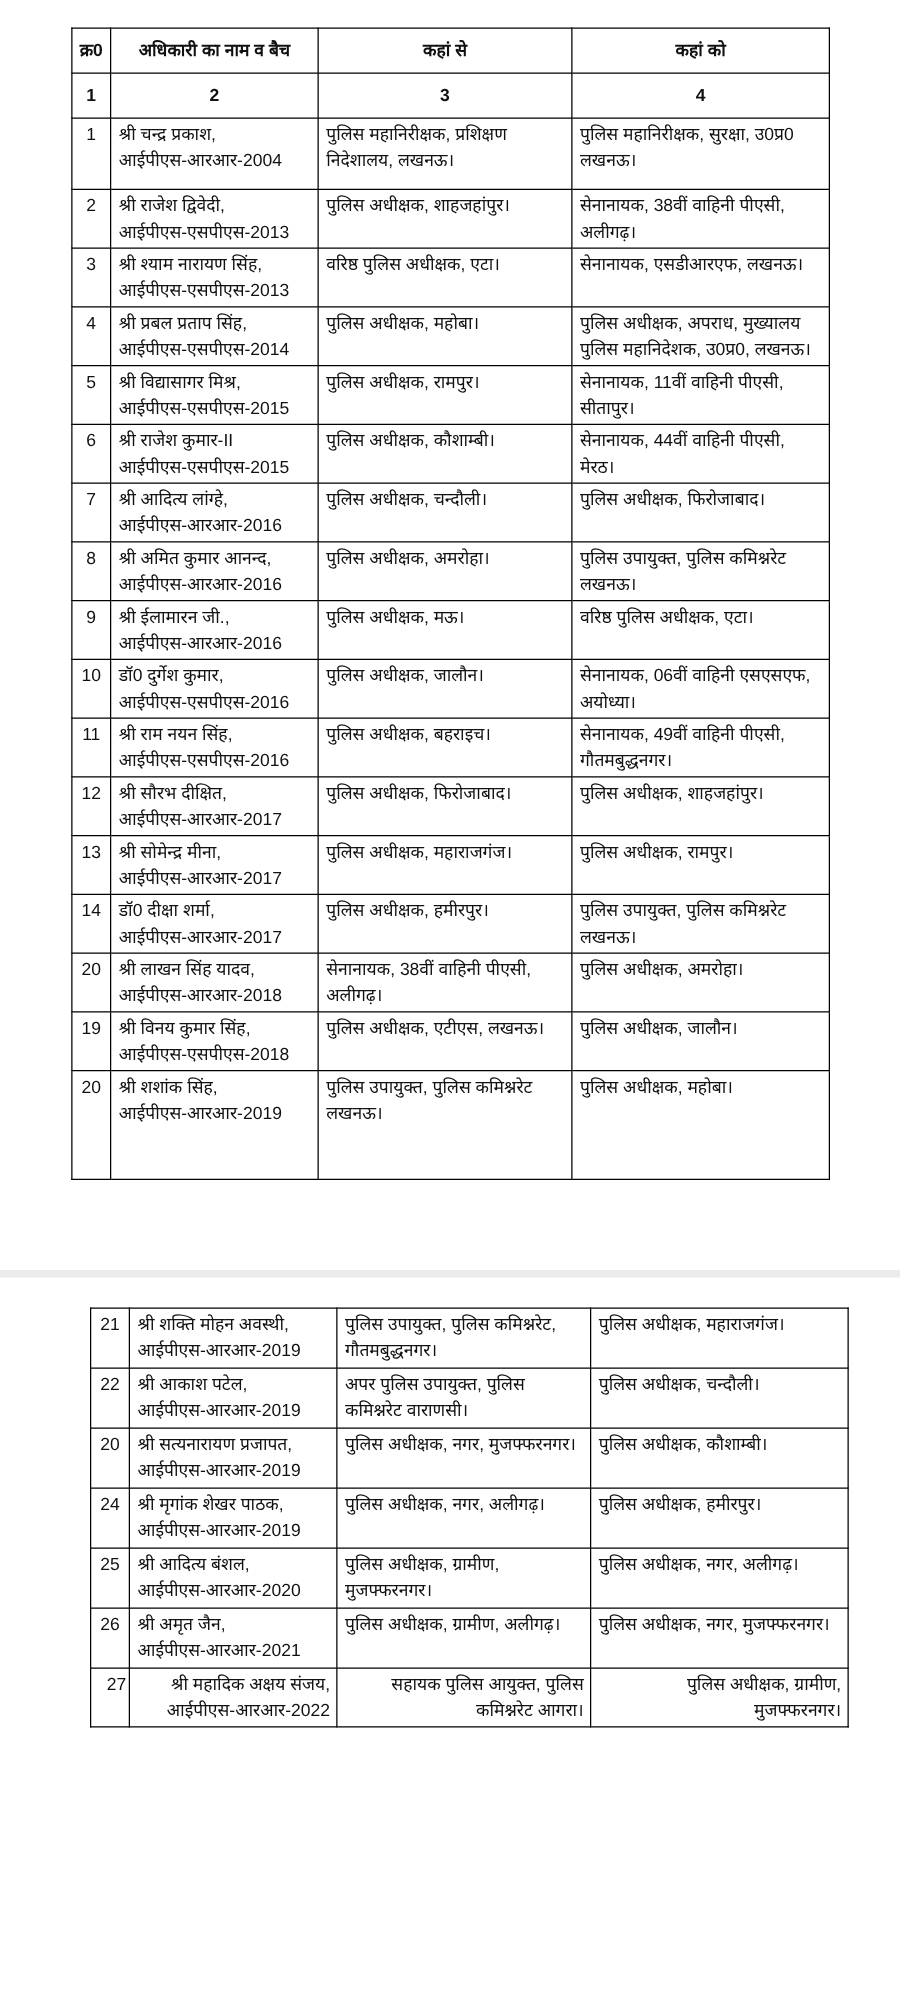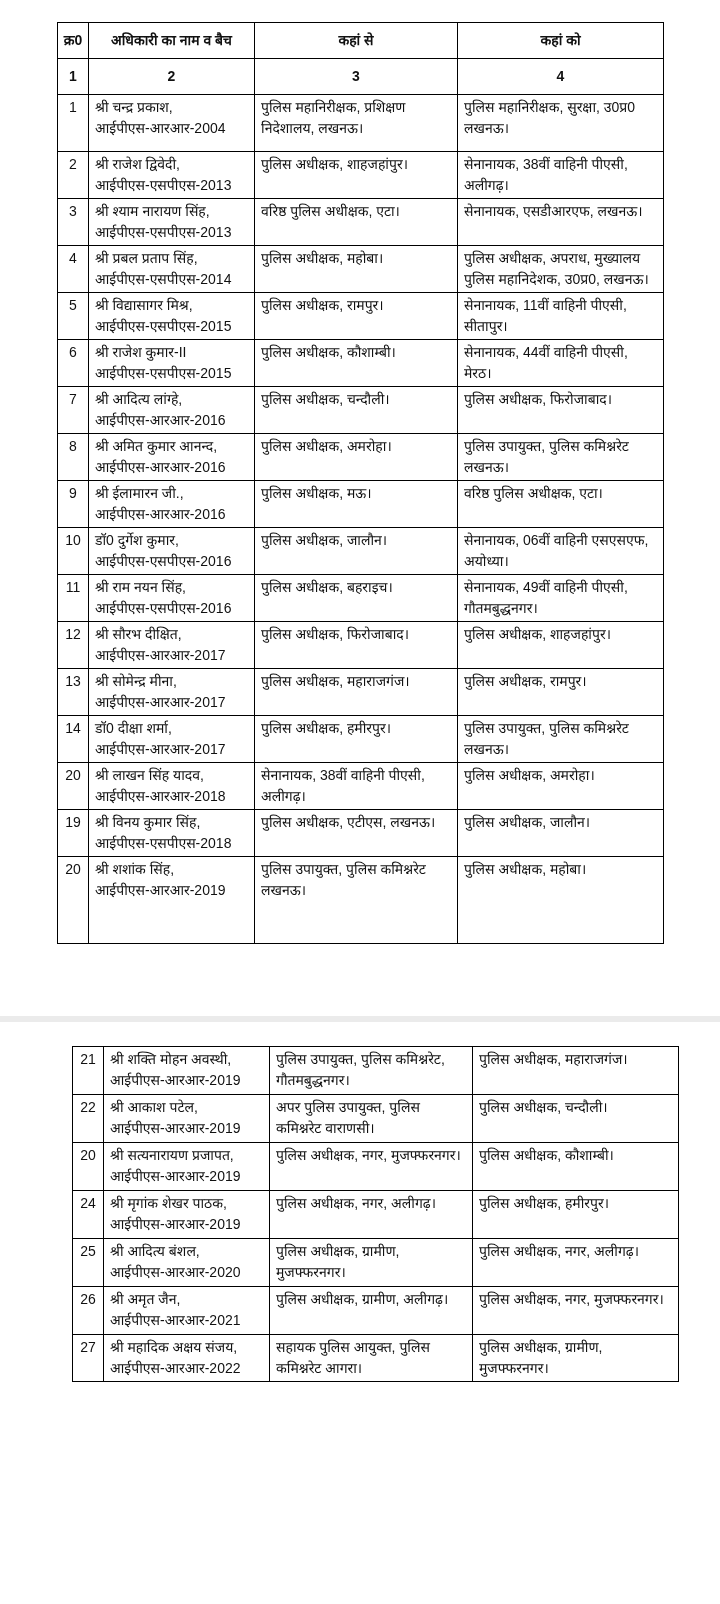--- a/index.html
+++ b/index.html
@@ -53,21 +53,21 @@
   .doc-table td.sn-cell {
     text-align: center;
     padding-left: 2px;
     padding-right: 2px;
   }
   
   #table-page-1 tbody td { height: 40px; }
   #table-page-1 tbody tr:first-child td { height: 52px; }
   #table-page-1 tbody tr:last-child td  { height: 82px; }
   #table-page-2 tbody td { height: 43px; }
-  #table-page-2 tbody tr:last-child td  { height: 36px; }
+  #table-page-2 tbody tr:last-child td  { height: 36px; text-align: right; }
 
   .page-break {
     position: absolute;
     left: 0;
     top: 1016px;
     width: 720px;
     height: 6px;
     background: #ebebeb;
   }
 </style>

